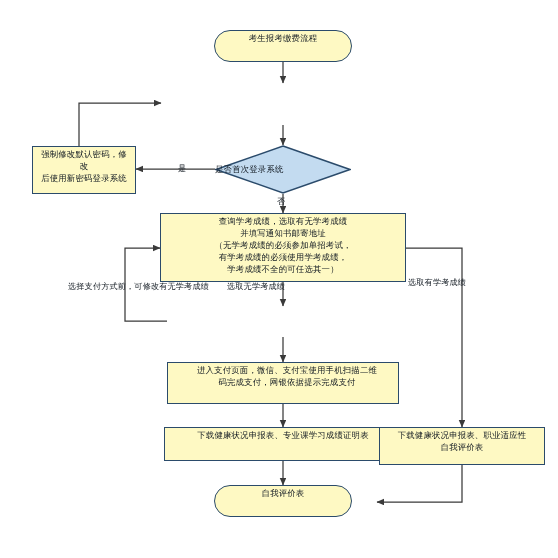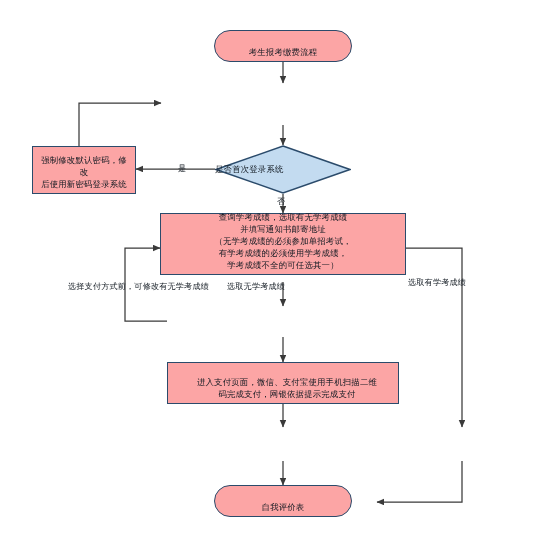--- a/index.html
+++ b/index.html
@@ -7,23 +7,23 @@
     font-family:"Liberation Sans","DejaVu Sans",sans-serif;
     width:558px;height:558px;overflow:hidden;
   }
   #stage{position:relative;width:558px;height:558px;background:#fff;}
 
   svg#wires{position:absolute;left:0;top:0;width:558px;height:558px;}
 
   .node{
     position:absolute;
     box-sizing:border-box;
-    background:#fca5a5;
+    background:#fef9c3;
     border:1.3px solid #2b4b6b;
-    display:flex;align-items:flex-end;justify-content:center;
+    display:flex;align-items:flex-start;justify-content:center;
     text-align:center;
     color:#101820;
     font-size:8.4px;
     line-height:1.42;
     letter-spacing:.2px;
     padding:2px 4px;
   }
   .node .txt{white-space:pre-line;display:block;width:100%;}
 
   .terminator{border-radius:16px;border-width:1.4px;}
@@ -101,35 +101,42 @@
       <polygon points="68,1 135,24.5 68,48 1,24.5" fill="#c3dbf0" stroke="#2b4b6b" stroke-width="1.4"></polygon>
     </svg>
     <span class="dlabel">是否首次登录系统</span>
   </div>
 
   <div class="node process" style="left:32px;top:146px;width:104px;height:48px;">
     <span class="txt">强制修改默认密码，修改
 后使用新密码登录系统</span>
   </div>
 
-  <div class="node process" style="left:160px;top:213px;width:246px;height:62px;">
+  <div class="node process" style="left:160px;top:213px;width:246px;height:69px;">
     <span class="txt">查询学考成绩，选取有无学考成绩
 并填写通知书邮寄地址
 （无学考成绩的必须参加单招考试，
 有学考成绩的必须使用学考成绩，
 学考成绩不全的可任选其一）</span>
   </div>
 
 
   <div class="node process" style="left:167px;top:362px;width:232px;height:42px;padding-left:12px;">
     <span class="txt">进入支付页面，微信、支付宝使用手机扫描二维
 码完成支付，网银依据提示完成支付</span>
   </div>
 
+  <div class="node process" style="left:164px;top:427px;width:238px;height:34px;">
+    <span class="txt">下载健康状况申报表、专业课学习成绩证明表</span>
+  </div>
 
+  <div class="node process" style="left:379px;top:427px;width:166px;height:38px;">
+    <span class="txt">下载健康状况申报表、职业适应性
+自我评价表</span>
+  </div>
 
   <div class="node terminator" style="left:214px;top:485px;width:138px;height:32px;">
     <span class="txt">自我评价表</span>
   </div>
 
   <span class="edge-label" style="left:178px;top:163px;">是</span>
 
   <span class="edge-label" style="left:277px;top:196px;">否</span>
 
   <span class="edge-label" style="left:68px;top:281px;">选择支付方式前，可修改有无学考成绩</span>

